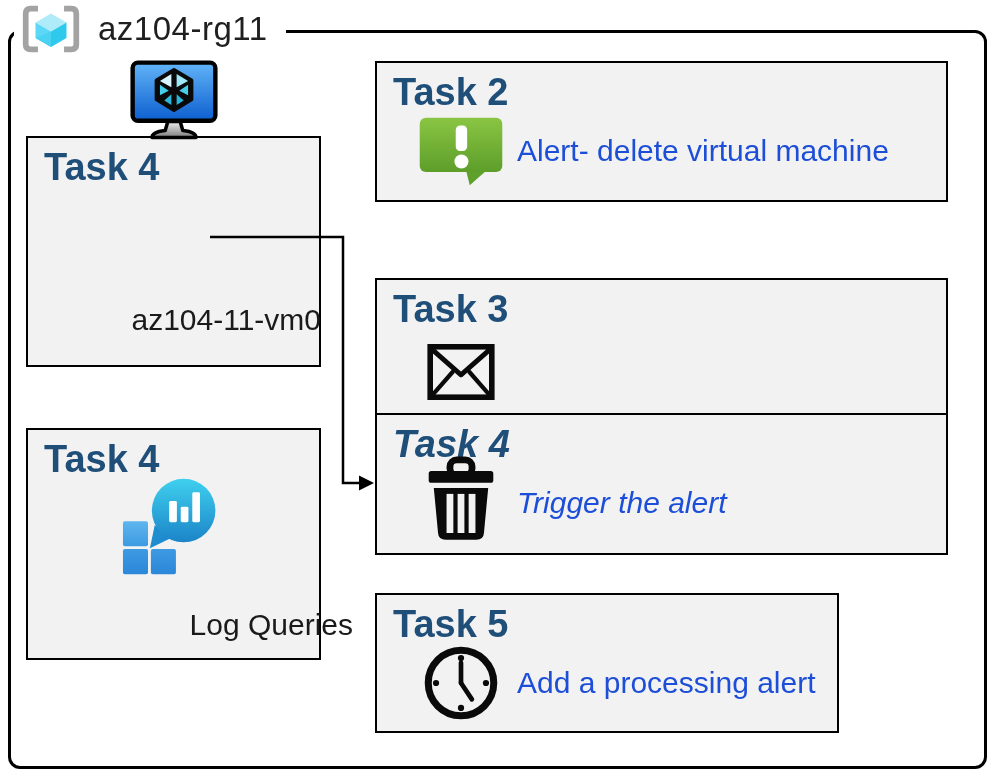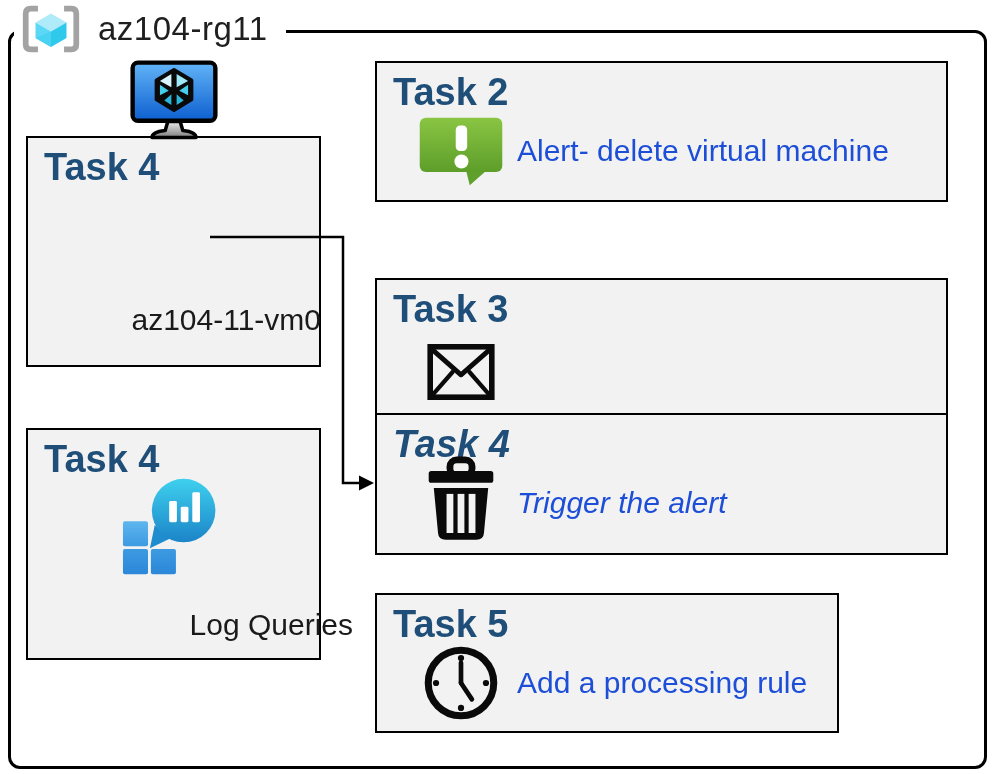--- a/index.html
+++ b/index.html
@@ -174,21 +174,21 @@
       <svg width="78" height="78" viewBox="0 0 100 100">
         <circle cx="50" cy="50" r="42" fill="none" stroke="#0a0a0a" stroke-width="9"></circle>
         <circle cx="50" cy="18" r="4" fill="#0a0a0a"></circle>
         <circle cx="82" cy="50" r="4" fill="#0a0a0a"></circle>
         <circle cx="50" cy="82" r="4" fill="#0a0a0a"></circle>
         <circle cx="18" cy="50" r="4" fill="#0a0a0a"></circle>
         <path d="M50 50 L50 24" stroke="#0a0a0a" stroke-width="6" stroke-linecap="round"></path>
         <path d="M50 50 L64 71" stroke="#0a0a0a" stroke-width="6" stroke-linecap="round"></path>
       </svg>
     </div>
-    <div class="row-label">Add a processing rule</div>
+    <div class="row-label">Add a processing alert</div>
   </div>
 
   <svg class="connector">
     <path d="M210 237 H343 V483 H360" fill="none" stroke="#000" stroke-width="2.5"></path>
     <polygon points="359,475.5 374,483 359,490.5" fill="#000"></polygon>
   </svg>
 
 </div>
 
 </body></html>

